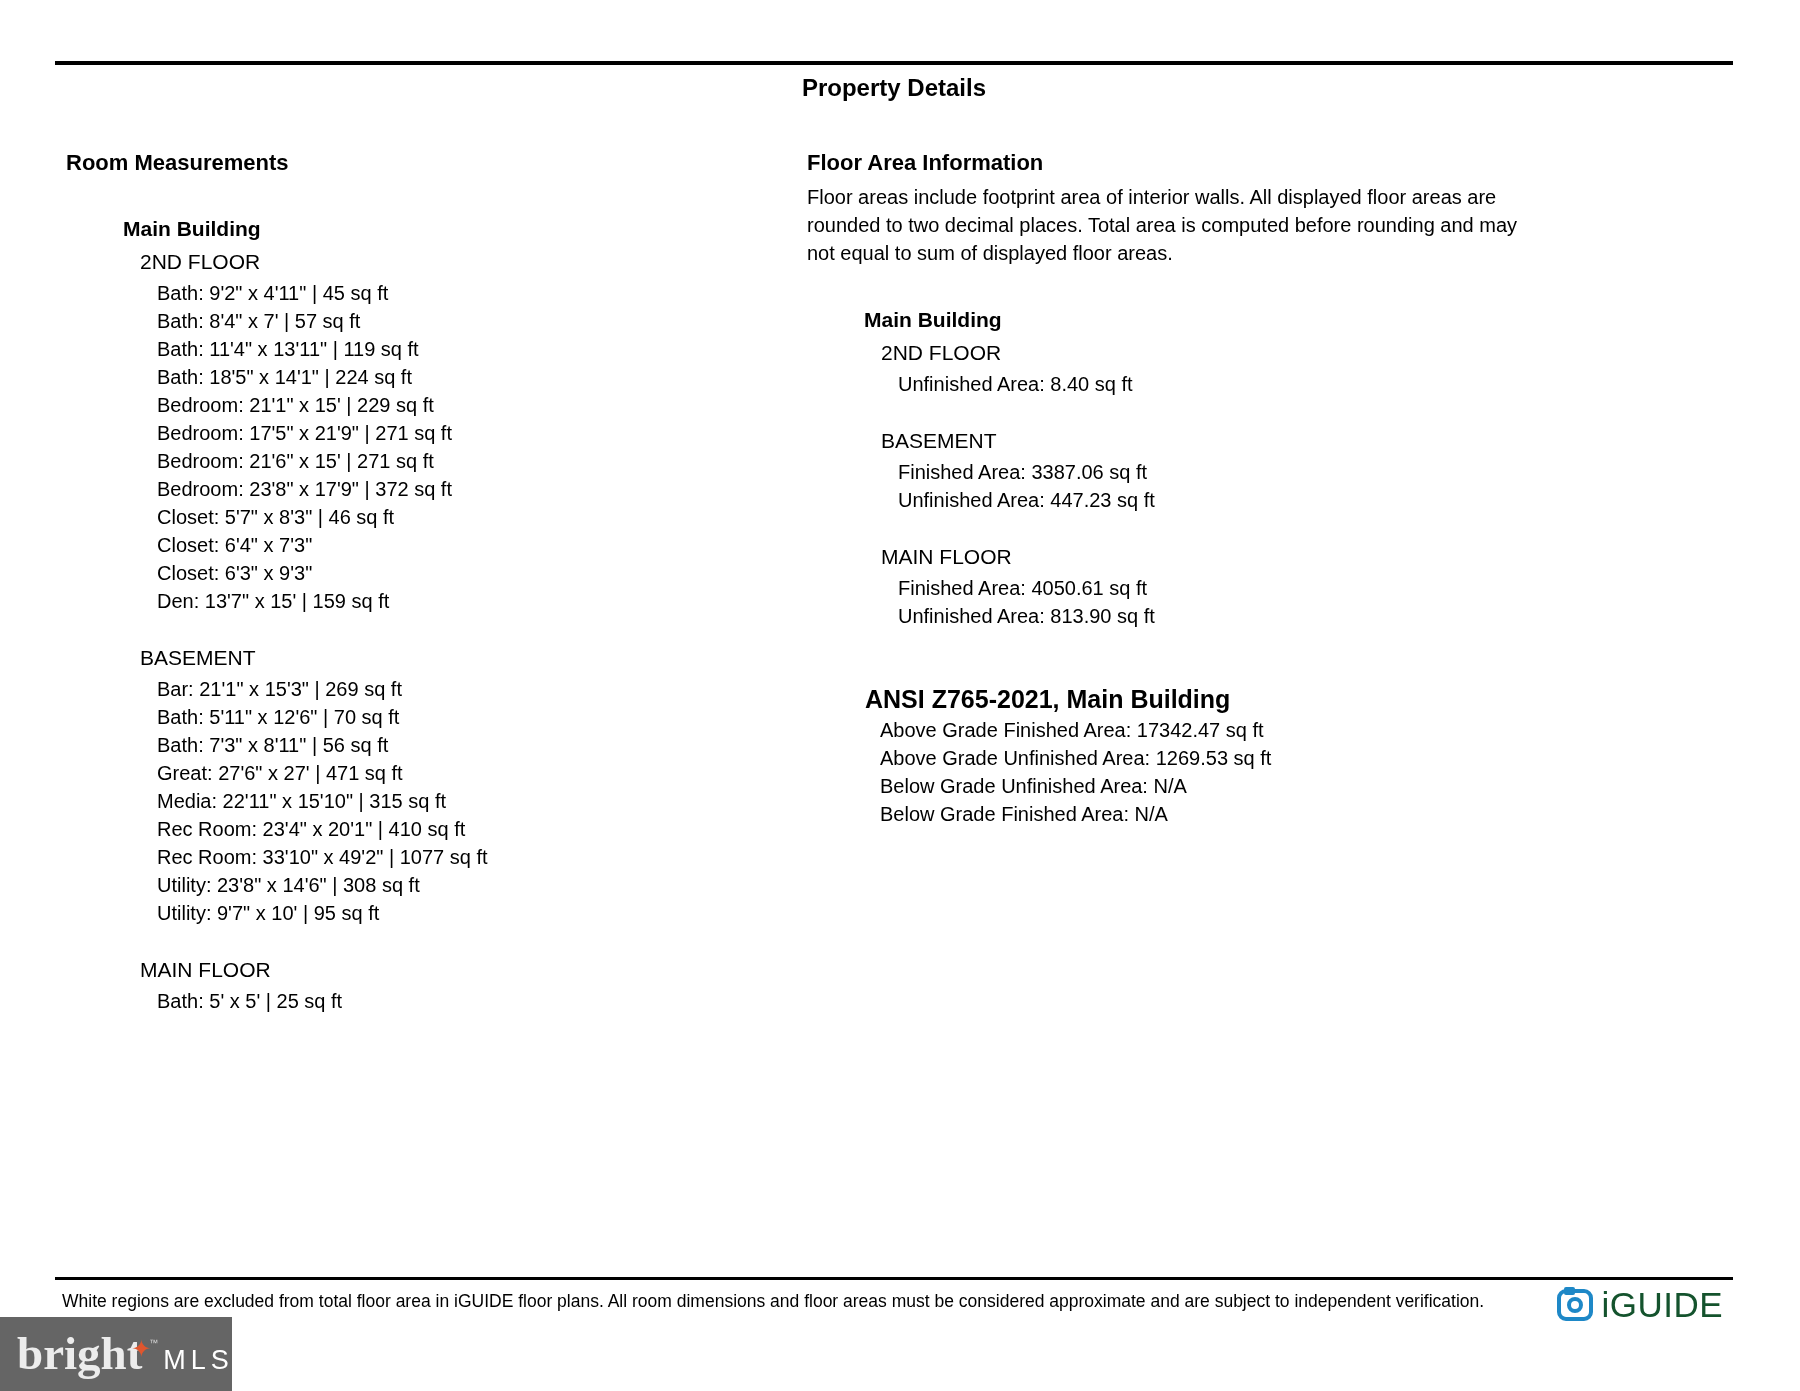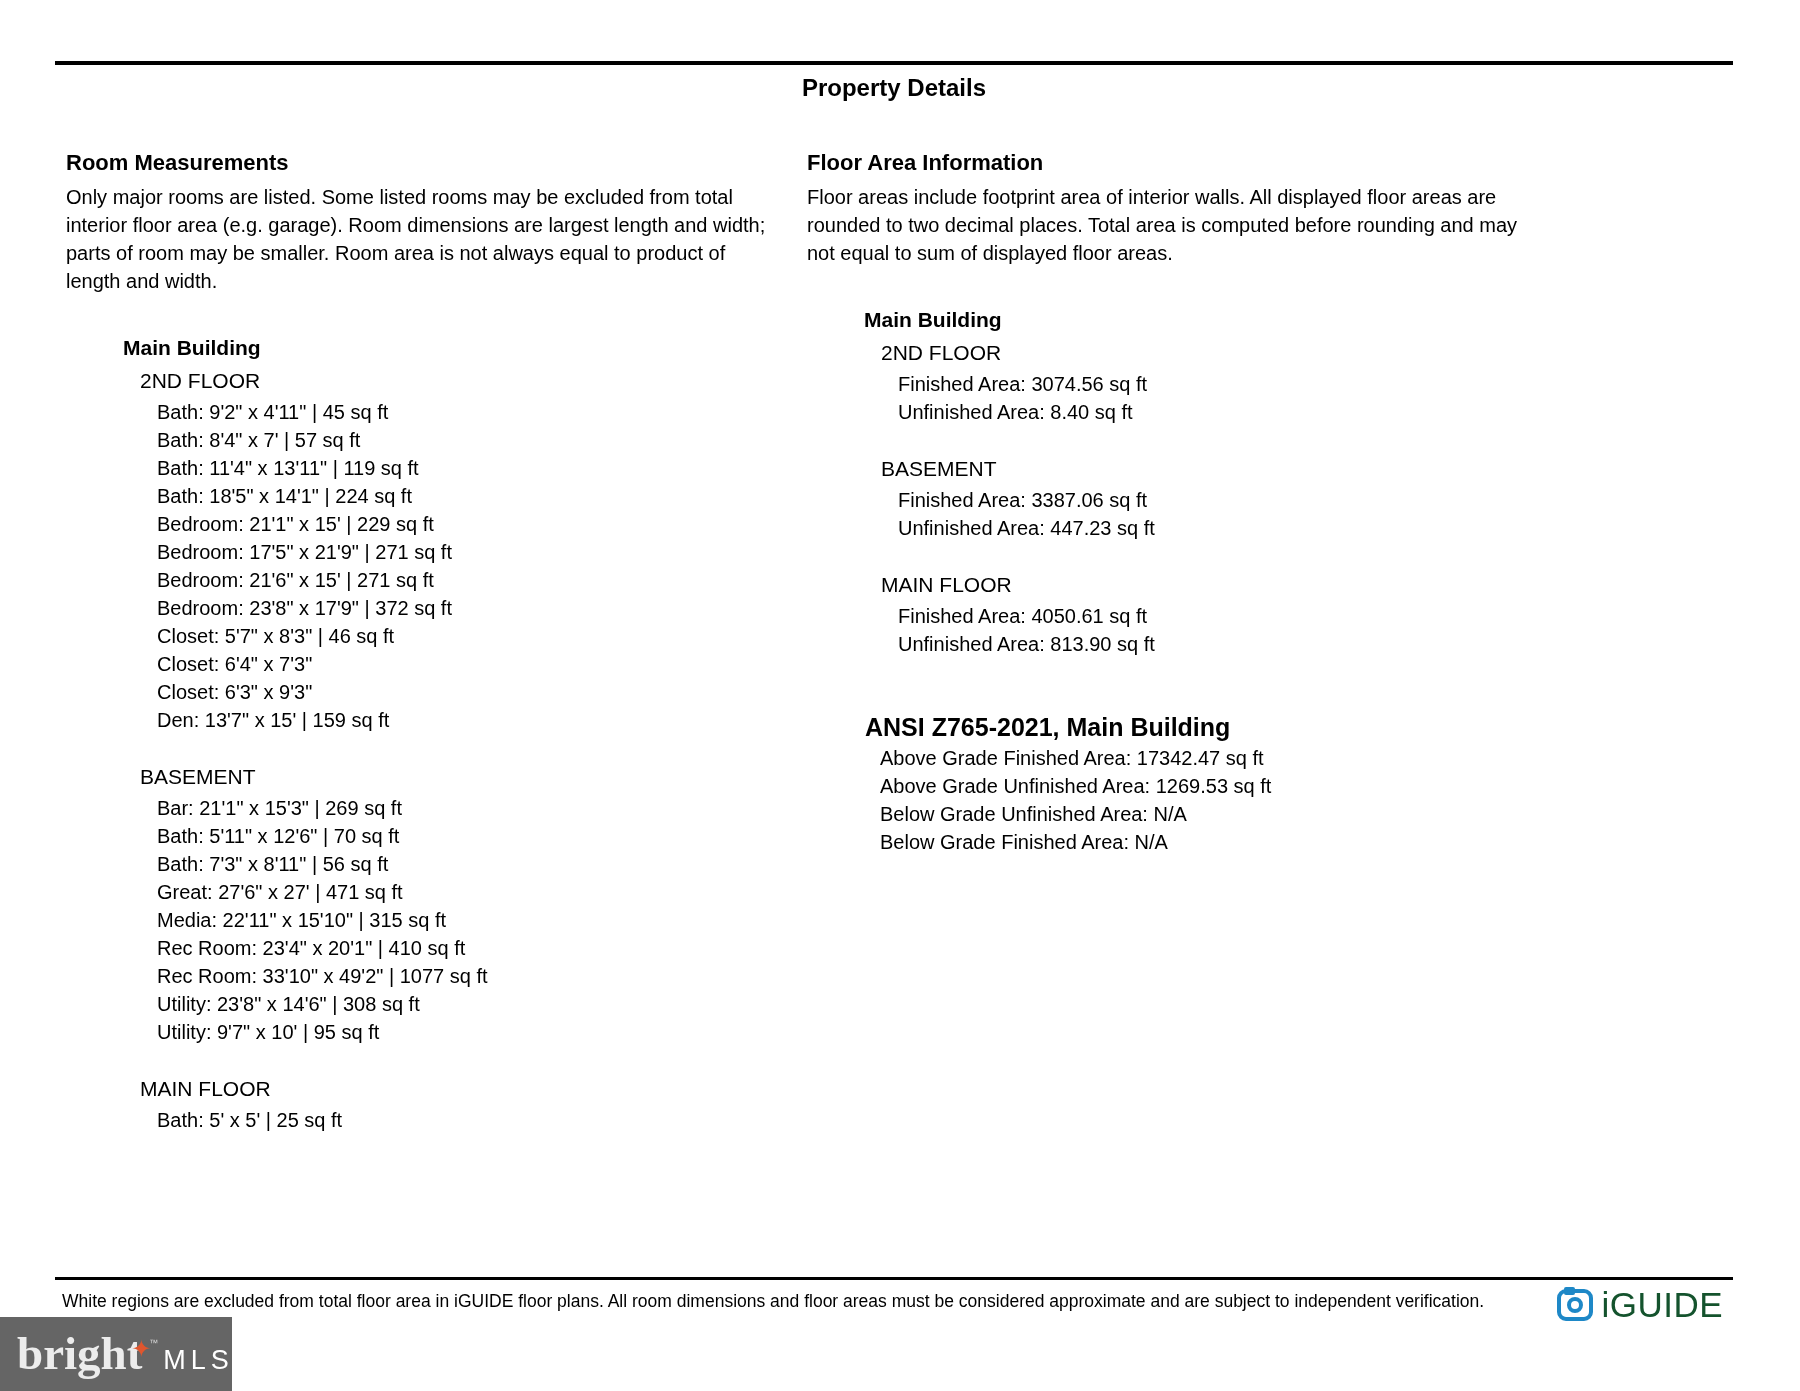--- a/index.html
+++ b/index.html
@@ -79,21 +79,20 @@
 
 <div class="page">
 
   <hr class="title-rule">
   <div class="subtitle">Property Details</div>
 
   <div class="columns">
 
     <div class="col col-left">
       <div class="section-heading">Room Measurements</div>
-      <div class="section-desc">Only major rooms are listed. Some listed rooms may be excluded from total interior floor area (e.g. garage). Room dimensions are largest length and width; parts of room may be smaller. Room area is not always equal to product of length and width.</div>
 
       <div class="building-block">
         <div class="building-name">Main Building</div>
 
         <div class="floor-block">
           <div class="floor-name">2ND FLOOR</div>
           <div class="line-list">
             <div class="line">Bath: 9'2" x 4'11" | 45 sq ft</div>
             <div class="line">Bath: 8'4" x 7' | 57 sq ft</div>
             <div class="line">Bath: 11'4" x 13'11" | 119 sq ft</div>
@@ -136,21 +135,20 @@
     <div class="col col-right">
       <div class="section-heading">Floor Area Information</div>
       <div class="section-desc">Floor areas include footprint area of interior walls. All displayed floor areas are rounded to two decimal places. Total area is computed before rounding and may not equal to sum of displayed floor areas.</div>
 
       <div class="building-block">
         <div class="building-name">Main Building</div>
 
         <div class="floor-block">
           <div class="floor-name">2ND FLOOR</div>
           <div class="line-list">
-            <div class="line">Finished Area: 3074.56 sq ft</div>
             <div class="line">Unfinished Area: 8.40 sq ft</div>
           </div>
         </div>
 
         <div class="floor-block">
           <div class="floor-name">BASEMENT</div>
           <div class="line-list">
             <div class="line">Finished Area: 3387.06 sq ft</div>
             <div class="line">Unfinished Area: 447.23 sq ft</div>
           </div>

